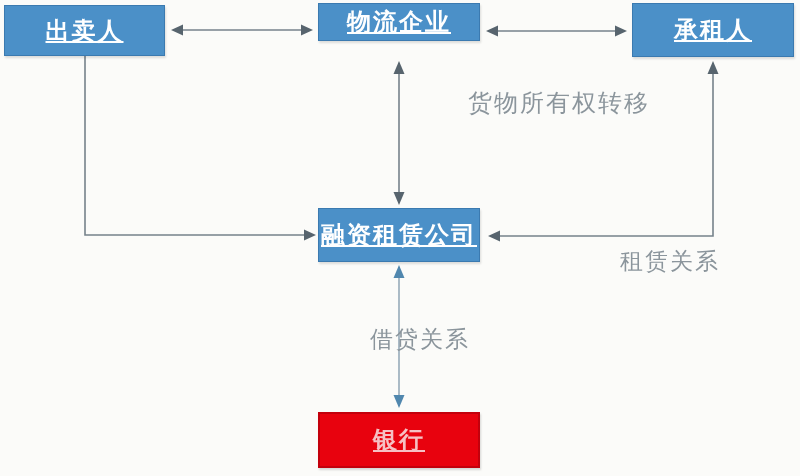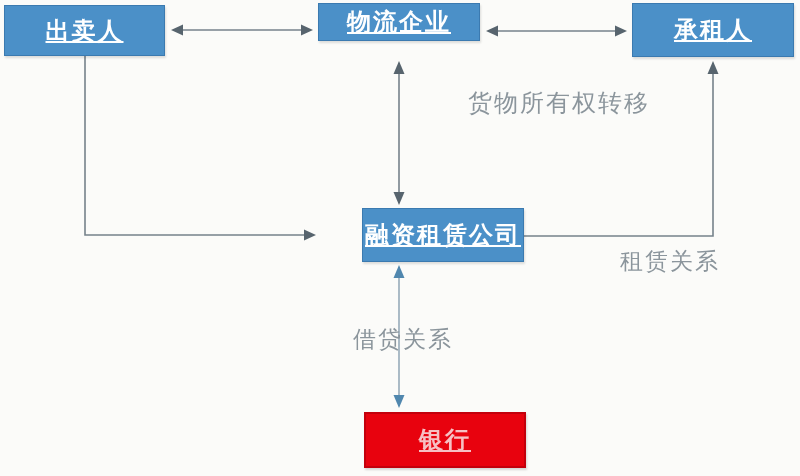--- a/index.html
+++ b/index.html
@@ -41,35 +41,35 @@
   }
   .node.red {
     background: var(--node-red, #e8020e);
     border: 2px solid var(--node-red-border, #c3000c);
     box-shadow: 1px 2px 2px rgba(0,0,0,0.15);
     color: var(--node-red-text, #f6c0c3);
   }
   #node-seller   { left: 4px;   top: 5px;   width: 161px; height: 51px; }
   #node-logistics{ left: 318px; top: 3px;   width: 162px; height: 38px; }
   #node-lessee   { left: 632px; top: 3px;   width: 162px; height: 54px; }
-  #node-leasing  { left: 318px; top: 208px; width: 162px; height: 54px; margin-left: 44px; }
-  #node-bank     { left: 318px; top: 412px; width: 162px; height: 56px; margin-left: 46px; }
+  #node-leasing  { left: 318px; top: 208px; width: 162px; height: 54px; }
+  #node-bank     { left: 318px; top: 412px; width: 162px; height: 56px; }
 
   .edge-label {
     position: absolute;
     z-index: 3;
     font-size: 23px;
     letter-spacing: 2px;
     color: var(--edge-label-text, #8b959c);
     white-space: nowrap;
   }
   #label-goods { left: 468px; top: 87px;  font-size: 24px; }
   #label-sale  { left: 105px; top: 251px; }
   #label-lease { left: 620px; top: 246px; }
-  #label-loan  { left: 353px; top: 324px; }
+  #label-loan  { left: 370px; top: 324px; }
 
   .line  { stroke: var(--edge-line, #76828b); stroke-width: 1.6; fill: none; }
   .ah    { fill: var(--edge-arrow, #57646e); stroke: none; }
   .line-loan { stroke: var(--loan-line, #97abb9); stroke-width: 1.6; fill: none; }
   .ah-loan   { fill: var(--loan-arrow, #5087ae); stroke: none; }
 </style>
 </head>
 <body>
 
 <div class="canvas" style="background: rgb(251, 251, 249);">

